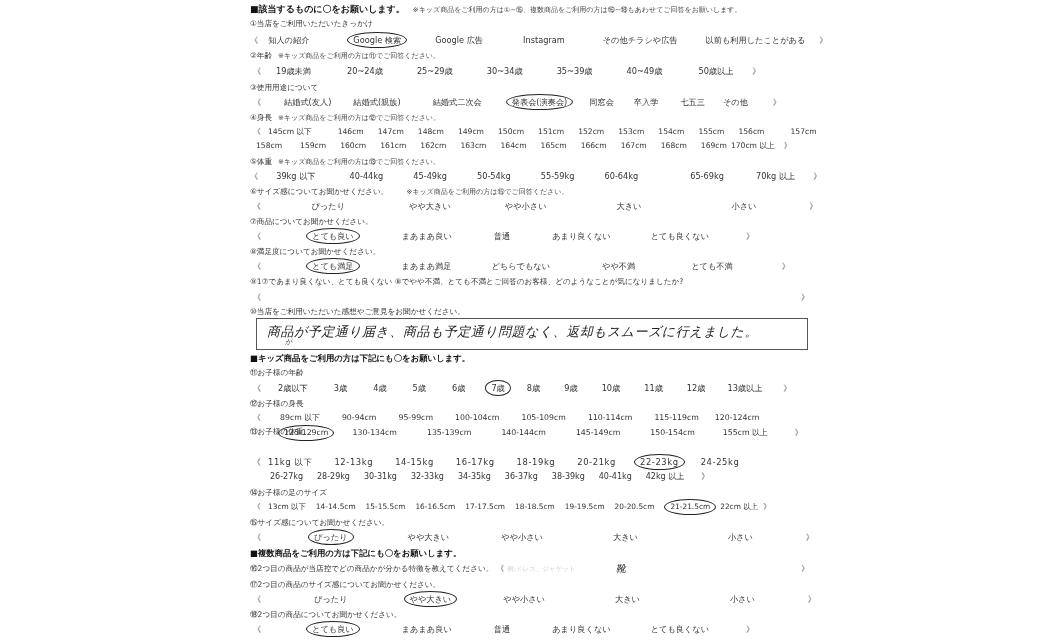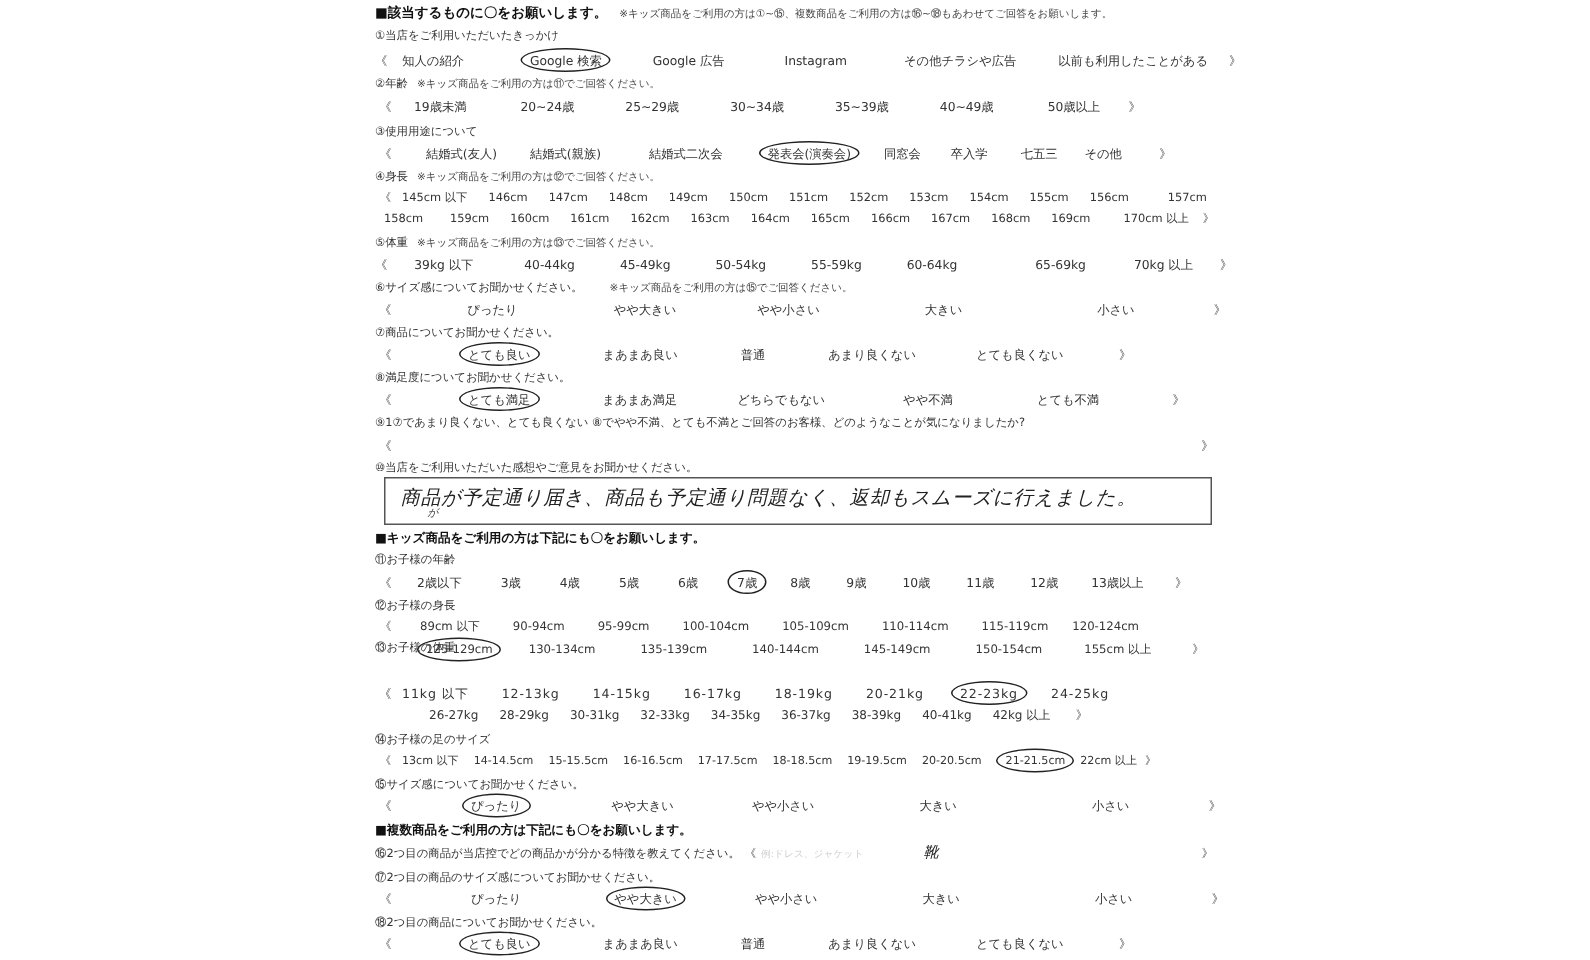--- a/index.html
+++ b/index.html
@@ -66,21 +66,21 @@
     <span class="opt" style="margin-left:20px">卒入学</span>
     <span class="opt" style="margin-left:22px">七五三</span>
     <span class="opt" style="margin-left:18px">その他</span>
     <span class="br" style="margin-left:22px">》</span>
   </div>
 
   <div class="row q" style="top:110px"><span>④身長</span><span class="note">※キッズ商品をご利用の方は⑫でご回答ください。</span></div>
   <div class="row opts" style="top:124px;font-size:7.6px">
     <span class="br">《</span>
     <span class="opt" style="margin-left:4px">145cm 以下</span>
-    <span class="opt" style="margin-left:14px">146cm</span>
+    <span class="opt" style="margin-left:26px">146cm</span>
     <span class="opt" style="margin-left:14px">147cm</span>
     <span class="opt" style="margin-left:14px">148cm</span>
     <span class="opt" style="margin-left:14px">149cm</span>
     <span class="opt" style="margin-left:14px">150cm</span>
     <span class="opt" style="margin-left:14px">151cm</span>
     <span class="opt" style="margin-left:14px">152cm</span>
     <span class="opt" style="margin-left:14px">153cm</span>
     <span class="opt" style="margin-left:14px">154cm</span>
     <span class="opt" style="margin-left:14px">155cm</span>
     <span class="opt" style="margin-left:14px">156cm</span>
@@ -92,21 +92,21 @@
     <span class="opt" style="margin-left:14px">160cm</span>
     <span class="opt" style="margin-left:14px">161cm</span>
     <span class="opt" style="margin-left:14px">162cm</span>
     <span class="opt" style="margin-left:14px">163cm</span>
     <span class="opt" style="margin-left:14px">164cm</span>
     <span class="opt" style="margin-left:14px">165cm</span>
     <span class="opt" style="margin-left:14px">166cm</span>
     <span class="opt" style="margin-left:14px">167cm</span>
     <span class="opt" style="margin-left:14px">168cm</span>
     <span class="opt" style="margin-left:14px">169cm</span>
-    <span class="opt" style="margin-left:22px">170cm 以上</span>
+    <span class="opt" style="margin-left:4px">170cm 以上</span>
     <span class="br" style="margin-left:6px">》</span>
   </div>
 
   <div class="row q" style="top:154px"><span>⑤体重</span><span class="note">※キッズ商品をご利用の方は⑬でご回答ください。</span></div>
   <div class="row opts" style="top:168px">
     <span class="br">《</span>
     <span class="opt" style="margin-left:18px">39kg 以下</span>
     <span class="opt" style="margin-left:34px">40-44kg</span>
     <span class="opt" style="margin-left:30px">45-49kg</span>
     <span class="opt" style="margin-left:30px">50-54kg</span>
@@ -212,21 +212,21 @@
     <span class="opt" style="margin-left:4px">11kg 以下</span>
     <span class="opt" style="margin-left:22px">12-13kg</span>
     <span class="opt" style="margin-left:22px">14-15kg</span>
     <span class="opt" style="margin-left:22px">16-17kg</span>
     <span class="opt" style="margin-left:22px">18-19kg</span>
     <span class="opt" style="margin-left:22px">20-21kg</span>
     <span class="opt circled" style="margin-left:24px">22-23kg</span>
     <span class="opt" style="margin-left:22px">24-25kg</span>
   </div>
   <div class="row opts" style="top:469px;font-size:8px">
-    <span class="opt" style="margin-left:36px">26-27kg</span>
+    <span class="opt" style="margin-left:20px">26-27kg</span>
     <span class="opt" style="margin-left:14px">28-29kg</span>
     <span class="opt" style="margin-left:14px">30-31kg</span>
     <span class="opt" style="margin-left:14px">32-33kg</span>
     <span class="opt" style="margin-left:14px">34-35kg</span>
     <span class="opt" style="margin-left:14px">36-37kg</span>
     <span class="opt" style="margin-left:14px">38-39kg</span>
     <span class="opt" style="margin-left:14px">40-41kg</span>
     <span class="opt" style="margin-left:14px">42kg 以上</span>
     <span class="br" style="margin-left:14px">》</span>
   </div>

